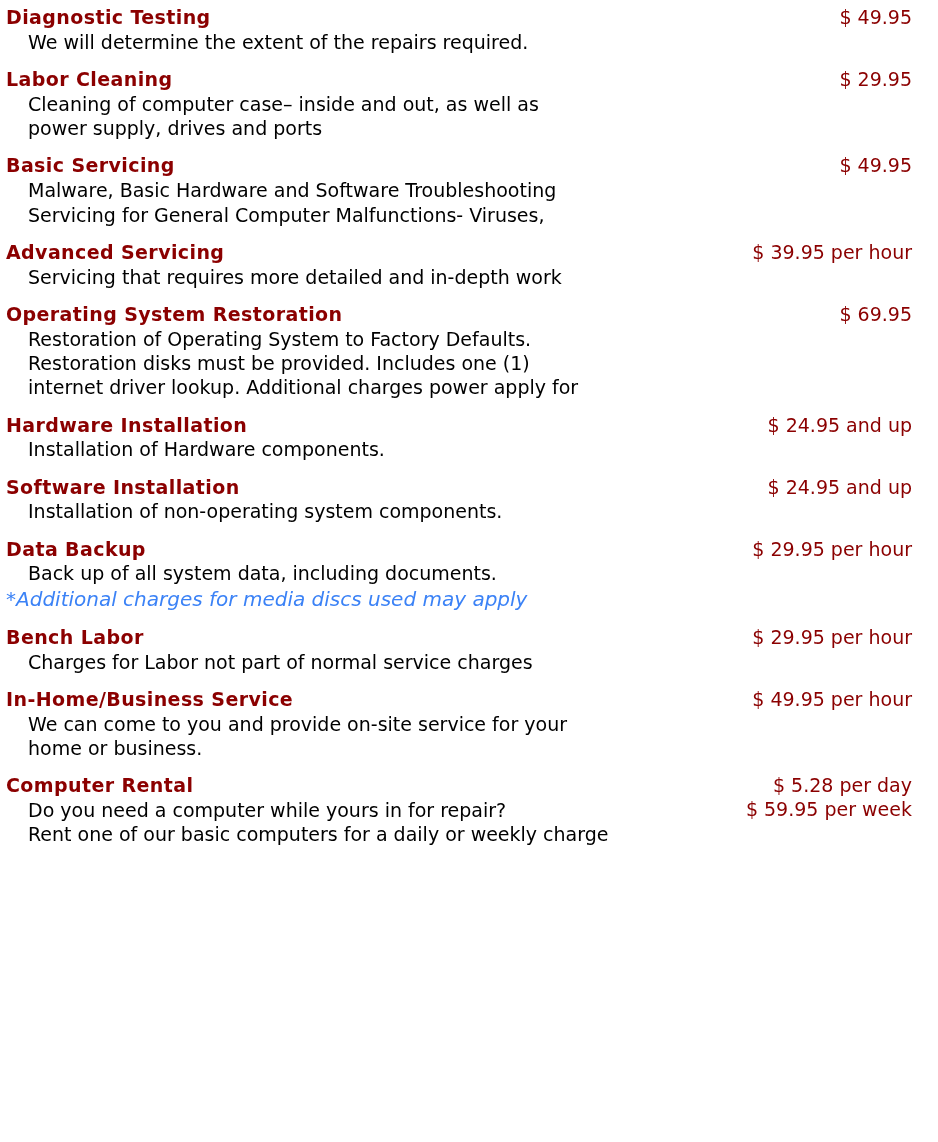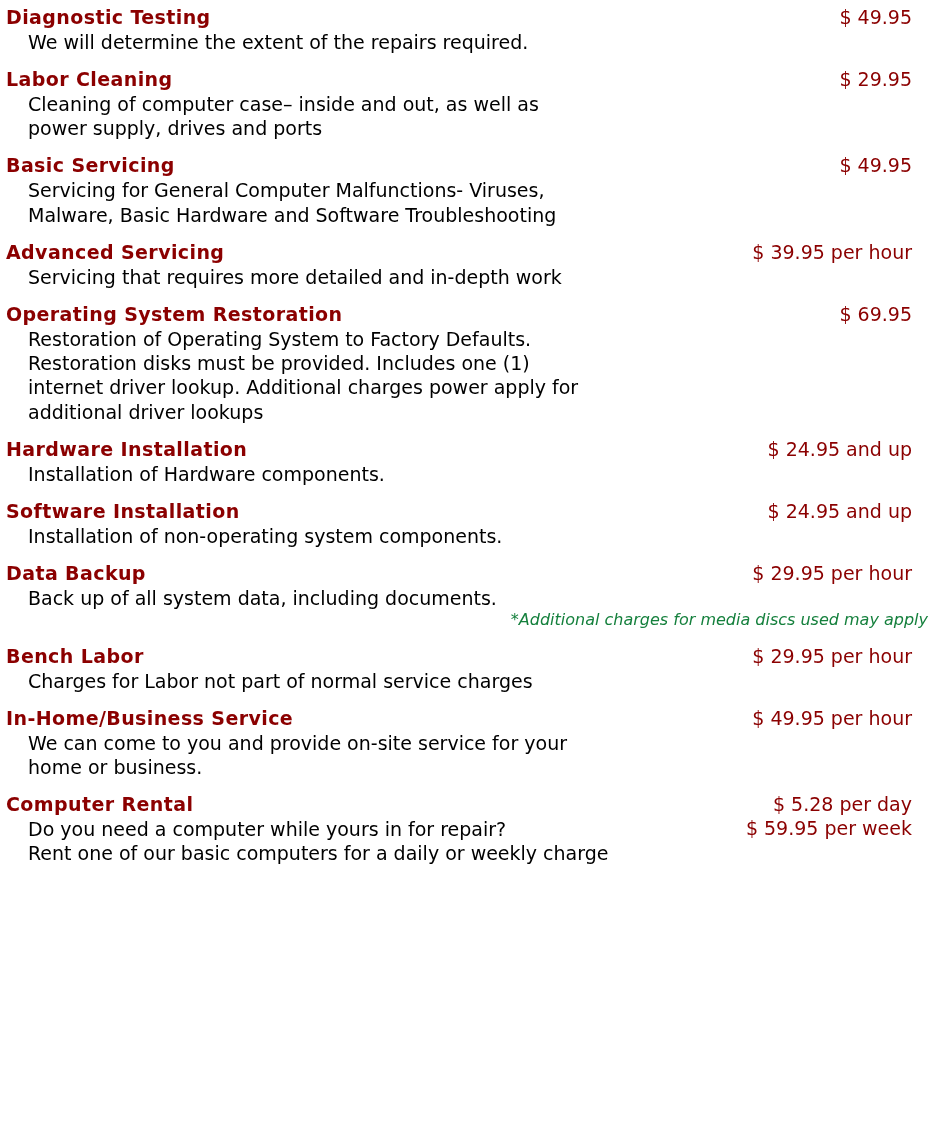--- a/index.html
+++ b/index.html
@@ -49,25 +49,24 @@
     font-size: 19px;
     color: #000000;
     line-height: 1.28;
     max-width: 710px;
     margin-left: 22px;
   }
   .desc-line {
     display: block;
   }
   .note {
-    font-size: 16px;
+    font-size: 20px;
     font-style: italic;
-    color: #15803d;
+    color: #3b82f6;
     line-height: 1.3;
-    text-align: right;
   }
 </style>
 </head>
 <body>
 
 <div class="page">
     <div class="service">
       <div class="service-head">Diagnostic Testing</div>
       <div class="price-block">
         <span class="price-line">$ 49.95</span>
@@ -85,43 +84,42 @@
         <span class="desc-line">Cleaning of computer case– inside and out, as well as</span>
         <span class="desc-line">power supply, drives and ports</span>
       </div>
     </div>
     <div class="service">
       <div class="service-head">Basic Servicing</div>
       <div class="price-block">
         <span class="price-line">$ 49.95</span>
       </div>
       <div class="desc">
+        <span class="desc-line">Malware, Basic Hardware and Software Troubleshooting</span>
         <span class="desc-line">Servicing for General Computer Malfunctions- Viruses,</span>
-        <span class="desc-line">Malware, Basic Hardware and Software Troubleshooting</span>
       </div>
     </div>
     <div class="service">
       <div class="service-head">Advanced Servicing</div>
       <div class="price-block">
         <span class="price-line">$ 39.95 per hour</span>
       </div>
       <div class="desc">
         <span class="desc-line">Servicing that requires more detailed and in-depth work</span>
       </div>
     </div>
     <div class="service">
       <div class="service-head">Operating System Restoration</div>
       <div class="price-block">
         <span class="price-line">$ 69.95</span>
       </div>
       <div class="desc">
         <span class="desc-line">Restoration of Operating System to Factory Defaults.</span>
         <span class="desc-line">Restoration disks must be provided.  Includes one (1)</span>
         <span class="desc-line">internet driver lookup. Additional charges power apply for</span>
-        <span class="desc-line">additional driver lookups</span>
       </div>
     </div>
     <div class="service">
       <div class="service-head">Hardware Installation</div>
       <div class="price-block">
         <span class="price-line">$ 24.95 and up</span>
       </div>
       <div class="desc">
         <span class="desc-line">Installation of Hardware components.</span>
       </div>

